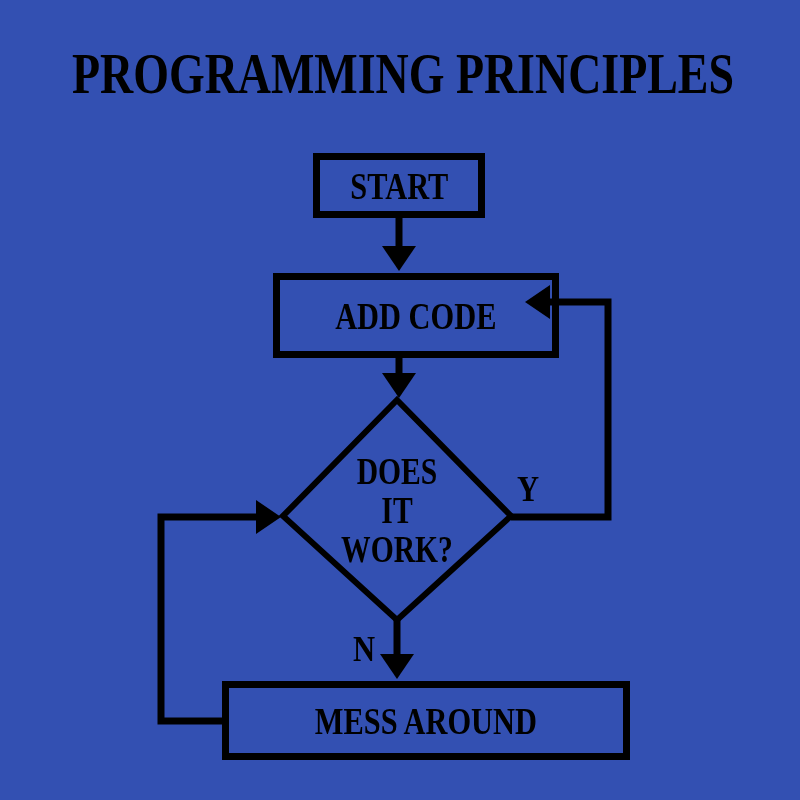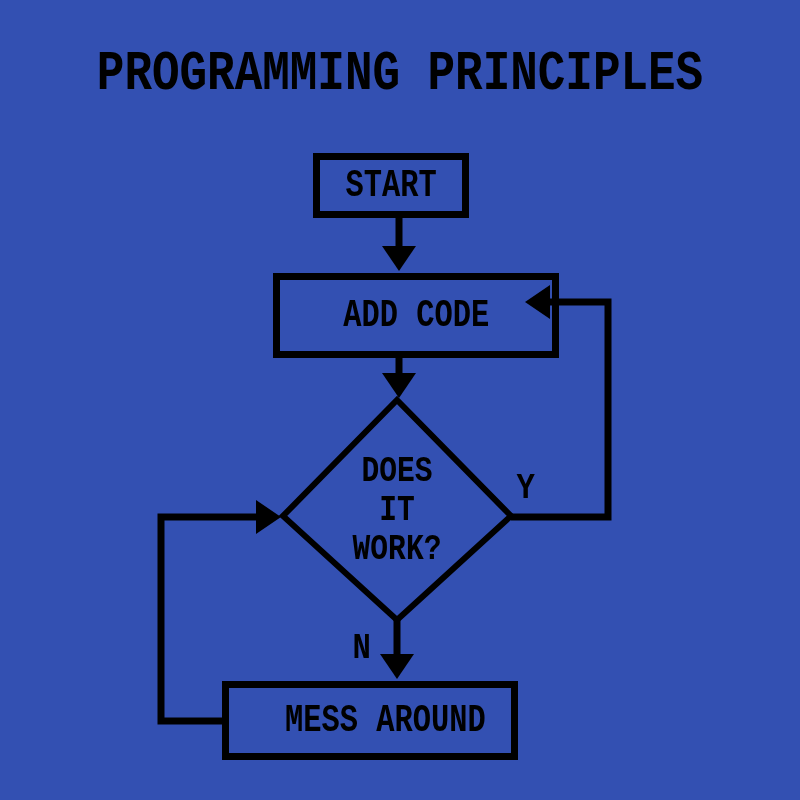--- a/index.html
+++ b/index.html
@@ -10,21 +10,21 @@
   html, body {
     margin: 0;
     padding: 0;
   }
   .stage {
     position: relative;
     width: 800px;
     height: 800px;
     background: var(--background);
     overflow: hidden;
-    font-family: Liberation Mono, monospace;
+    font-family: Liberation Serif, serif;
     color: var(--text);
   }
   .title {
     position: absolute;
     left: 0;
     right: 0;
     top: 46px;
     text-align: center;
     font-size: 56px;
     line-height: 56px;
@@ -57,23 +57,23 @@
     stroke: none;
   }
   .box {
     position: absolute;
     box-sizing: border-box;
     border: 7px solid var(--line);
     display: flex;
     align-items: center;
     justify-content: center;
   }
-  .box-start { left: 313px; top: 153px; width: 156px; height: 65px; justify-content: center; }
+  .box-start { left: 313px; top: 153px; width: 172px; height: 65px; justify-content: center; }
   .box-add-code { left: 273px; top: 273px; width: 286px; height: 85px; }
-  .box-mess-around { left: 222px; top: 681px; width: 296px; height: 79px; justify-content: flex-end; }
+  .box-mess-around { left: 222px; top: 681px; width: 408px; height: 79px; }
   .node-label {
     font-weight: 700;
     font-size: 38px;
     line-height: 38px;
     white-space: nowrap;
     transform: scaleX(0.80);
     transform-origin: 50% 50%;
   }
   .diamond-label {
     position: absolute;

